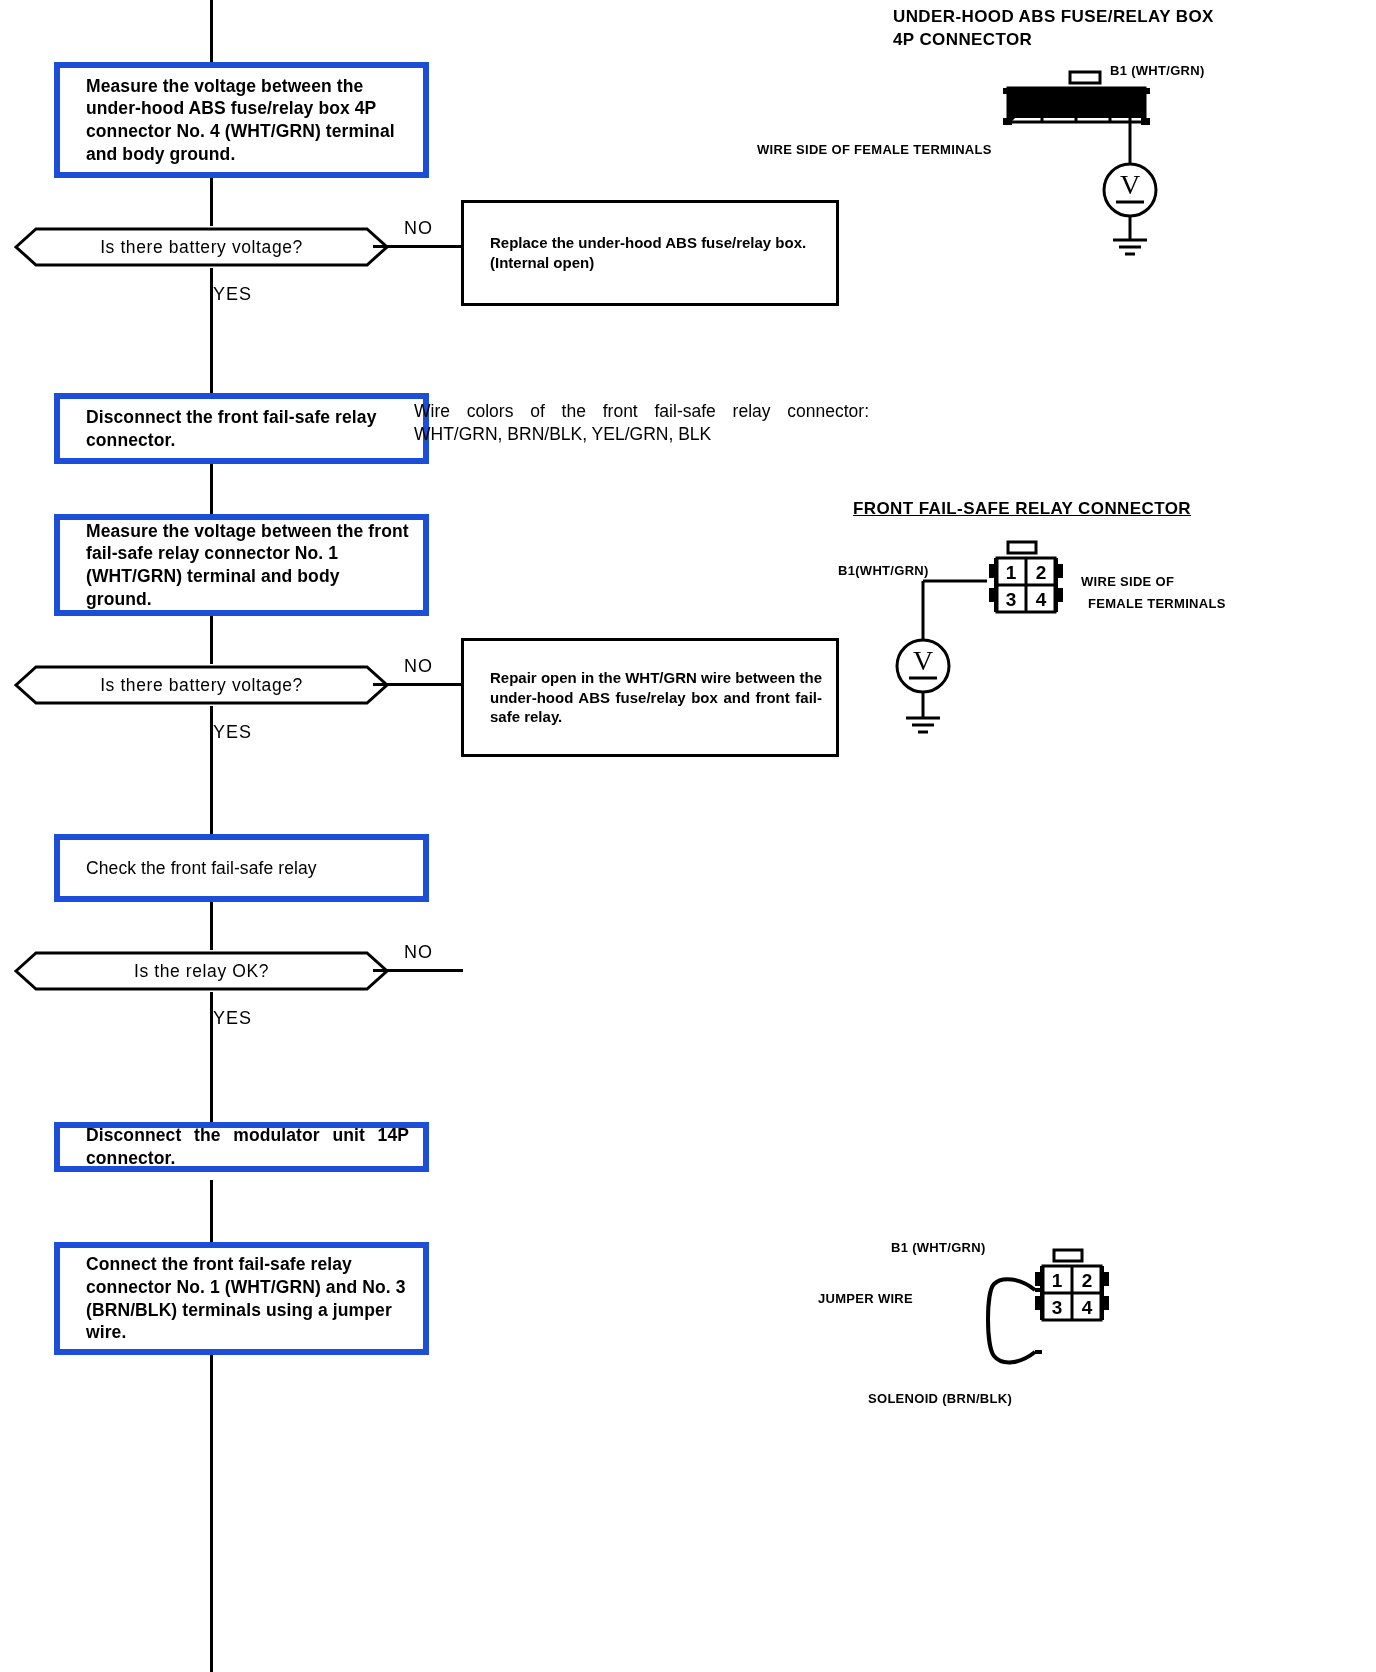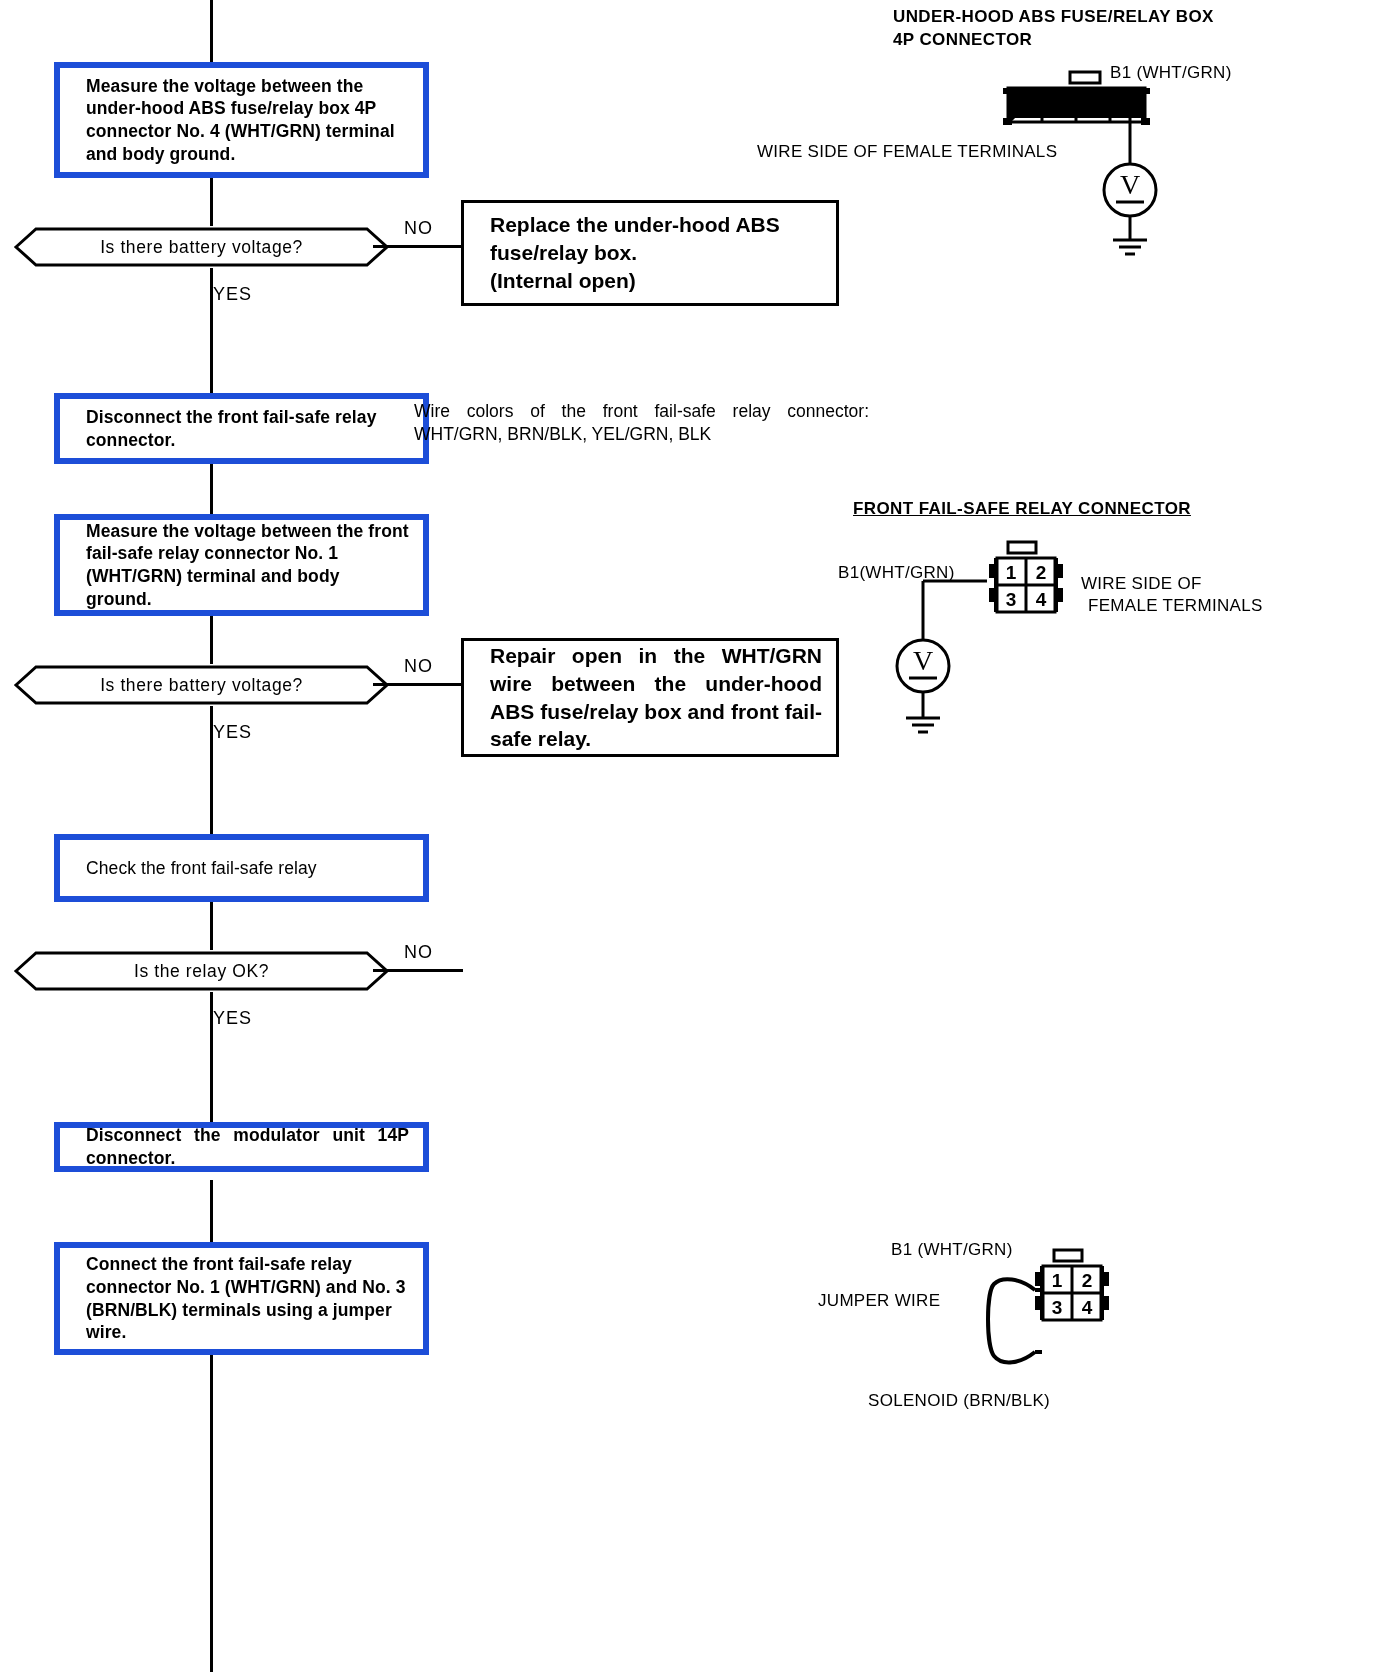--- a/index.html
+++ b/index.html
@@ -48,21 +48,21 @@
   .action-box {
     position: absolute;
     border: 3px solid #000;
     background: #fff;
     box-sizing: border-box;
     display: flex;
     align-items: center;
   }
   .action-box .txt {
     padding: 0 14px 0 26px;
-    font-size: 21px;
+    font-size: 15px;
     line-height: 1.32;
     font-weight: bold;
   }
   
   .decision {
     position: absolute;
   }
   .decision svg { display: block; }
   .decision .dtext {
     position: absolute;
@@ -88,22 +88,22 @@
   }
   .hdr {
     position: absolute;
     font-size: 17px;
     font-weight: bold;
     letter-spacing: 0.4px;
     line-height: 1.35;
   }
   .lbl {
     position: absolute;
-    font-size: 17px;
-    font-weight: normal;
+    font-size: 13px;
+    font-weight: bold;
     letter-spacing: 0.3px;
     line-height: 1.35;
   }
   .conn-wrap { position: absolute; }
   .conn-wrap svg { display: block; }
 </style>
 </head>
 <body>
 
 <div id="page">

